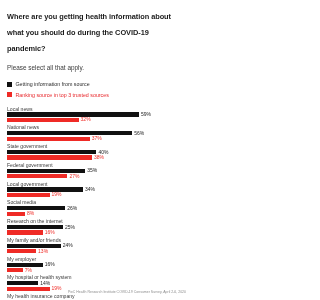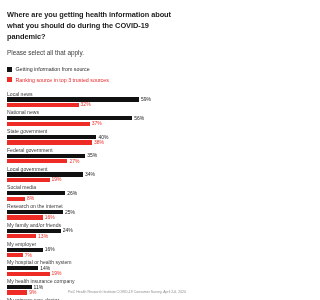--- a/index.html
+++ b/index.html
@@ -17,21 +17,21 @@
   }
   .page {
     width: 193px;
     height: 300px;
     box-sizing: border-box;
     padding: 9px 7px 0 7px;
     position: relative;
   }
   .title {
     font-size: 7.4px;
-    line-height: 11px;
+    line-height: 16px;
     font-weight: bold;
     color: #1b1b1b;
     letter-spacing: -0.05px;
     margin: 0 0 7px 0;
     width: 180px;
   }
   .subtitle {
     font-size: 6.4px;
     line-height: 8px;
     color: #3c3c3c;

